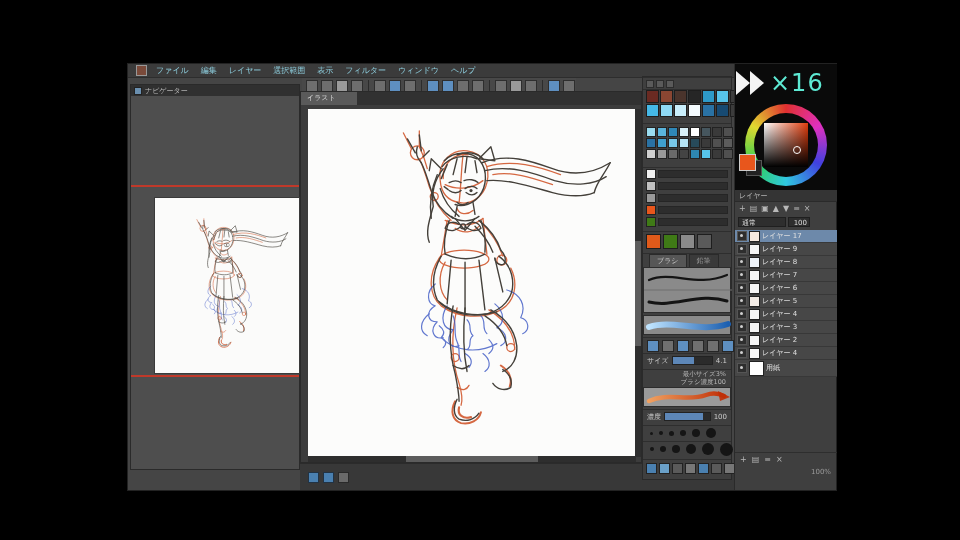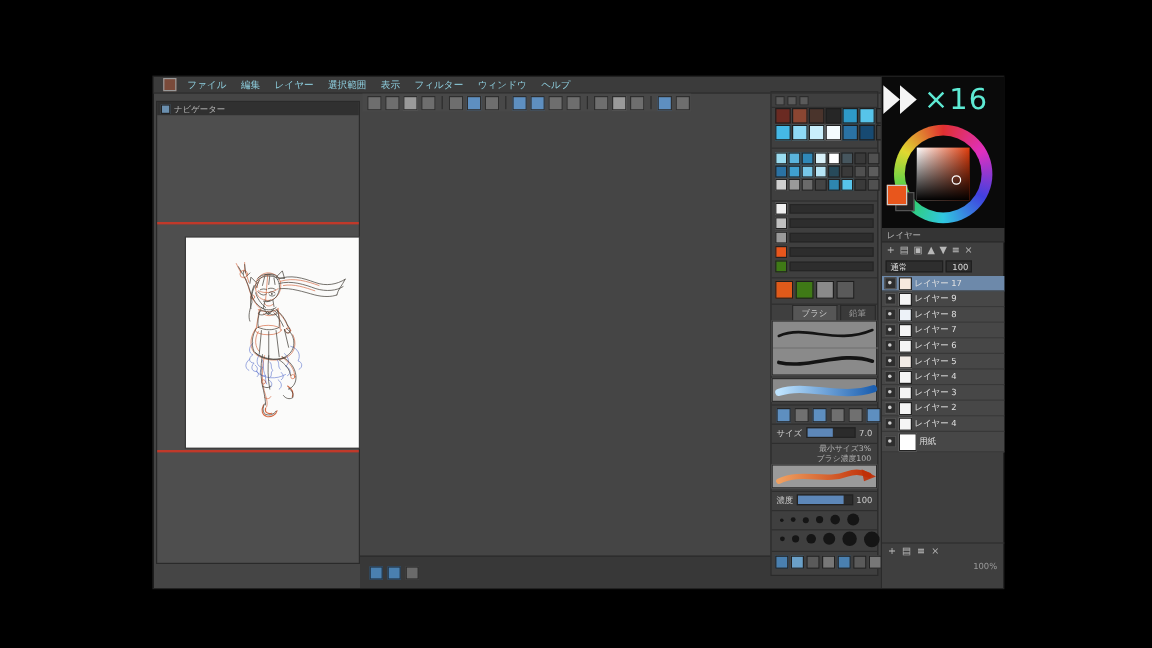--- a/index.html
+++ b/index.html
@@ -55,21 +55,21 @@
   .pd{width:6px;height:6px;background:#5a5a5a;border:1px solid #2c2c2c;}
   .pal{display:flex;gap:1px;padding-left:3px;margin-bottom:1px;}
   .pw{width:11px;height:11px;border:1px solid #1e1e1e;flex:none;}
   .csrow{display:flex;gap:1px;padding-left:3px;margin-bottom:1px;}
   .cs{width:8px;height:8px;border:1px solid #222;flex:none;}
   .mixrow{display:flex;align-items:center;gap:2px;height:12px;padding:0 3px;}
   .mchip{width:8px;height:8px;border:1px solid #222;flex:none;}
   .mbar{flex:1;height:6px;background:#2d2d2d;border:1px solid #252525;}
   .sw2{display:flex;gap:2px;padding:2px 3px;}
   .sw2 .pw{width:13px;height:13px;}
-  .ptabs{display:flex;gap:2px;padding-left:17px;height:18px;}
+  .ptabs{display:flex;gap:2px;padding-left:6px;height:18px;}
   .ptab{font-size:7px;color:#ccc;background:#565656;line-height:12px;padding:0 7px;border:1px solid #2a2a2a;border-bottom:none;}
   .ptab.off{background:#3a3a3a;color:#999;}
   .strokebox{background:#8a8a8a;border:1px solid #2c2c2c;}
   .irow{display:flex;gap:3px;padding:2px 4px;}
   .ii{width:10px;height:10px;border:1px solid #262626;background:#707070;flex:none;}
   .ii.blue{background:#5e8fc0;}
   .sldrow{display:flex;align-items:center;gap:3px;padding:0 4px;height:14px;font-size:7px;color:#ccc;}
   .track{flex:1;height:7px;background:#2b2b2b;border:1px solid #222;position:relative;}
   .fill{position:absolute;left:0;top:0;bottom:0;background:#5d87b8;}
   .detrow{display:flex;justify-content:flex-end;padding:0 5px;font-size:6.5px;color:#b5b5b5;height:8px;line-height:8px;}
@@ -271,20 +271,36 @@
       </div>
       <div class="nav-red" style="top: 100px; background: rgb(192, 57, 42);"></div>
       <div class="nav-red" style="top: 290px; background: rgb(192, 57, 42);"></div>
       <div class="nav-thumb">
         <svg class="art" width="144" height="175" viewBox="0 0 330 350" preserveAspectRatio="xMidYMid meet">
             <use href="#sketch"></use>
           </svg>
       </div>
     </div>
 
+    <div class="doc-window">
+      <div class="doc-tabs">
+        <span class="doc-tab">イラスト</span>
+      </div>
+      <div class="doc-canvas">
+        <svg class="art" width="328" height="348" viewBox="0 0 330 350" preserveAspectRatio="xMidYMid meet">
+            <use href="#sketch"></use>
+          </svg>
+      </div>
+      <div class="vscroll">
+          <div class="vthumb"></div>
+        </div>
+      <div class="hscroll">
+          <div class="hthumb"></div>
+        </div>
+    </div>
 
     <div class="colA">
       <div class="sub phead" style="top:0">
         <span class="pd"></span>
         <span class="pd"></span>
         <span class="pd"></span>
       </div>
       <div class="sub" style="top:12px">
         <div class="pal">
           <span class="pw" style="background: rgb(106, 42, 34);"></span>
@@ -393,21 +409,21 @@
         <span class="ii blue"></span>
         <span class="ii"></span>
         <span class="ii"></span>
         <span class="ii blue"></span>
       </div>
       <div class="sub sldrow" style="top:276px">
         <span>サイズ</span>
         <span class="track">
             <span class="fill" style="width:55%"></span>
           </span>
-        <span>7.0</span>
+        <span>4.1</span>
       </div>
       <div class="sub" style="top:292px">
         <div class="detrow">
             <span>最小サイズ</span>
             <span>3%</span>
           </div>
         <div class="detrow">
             <span>ブラシ濃度</span>
             <span>100</span>
           </div>

